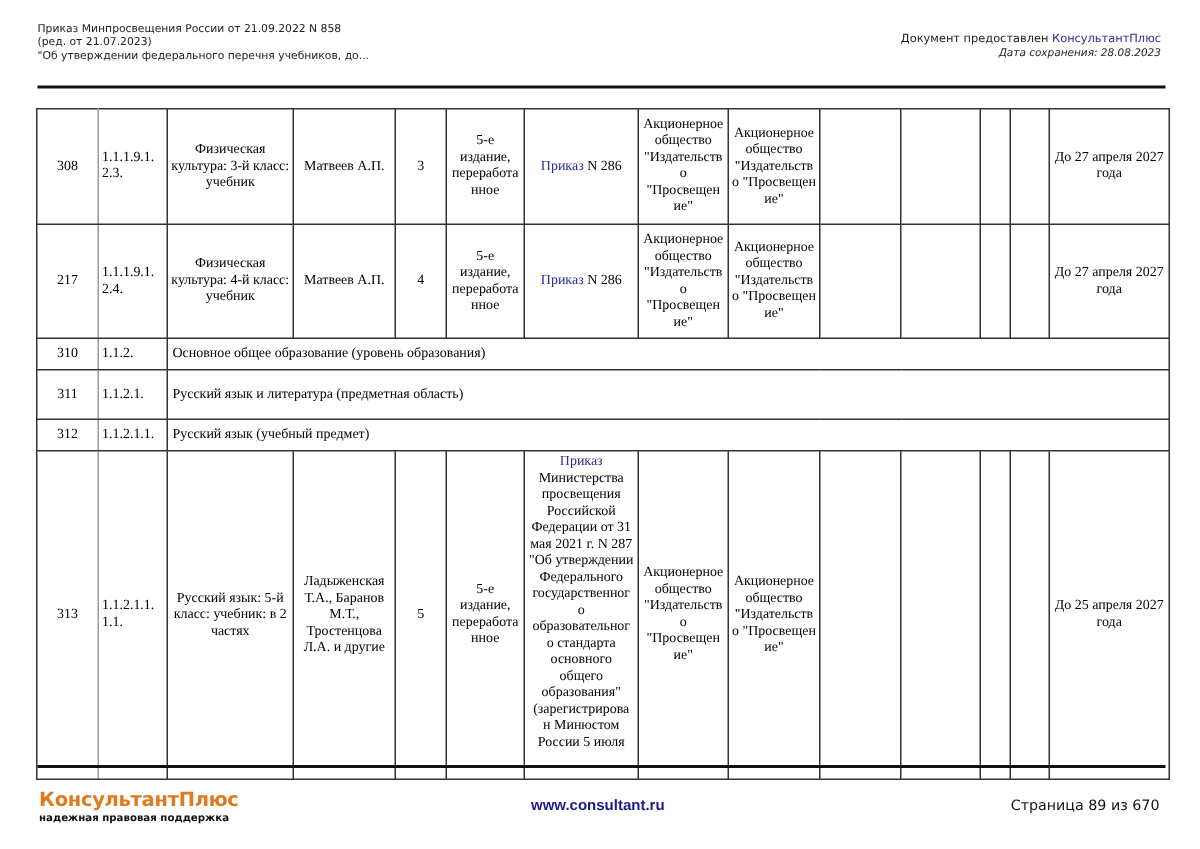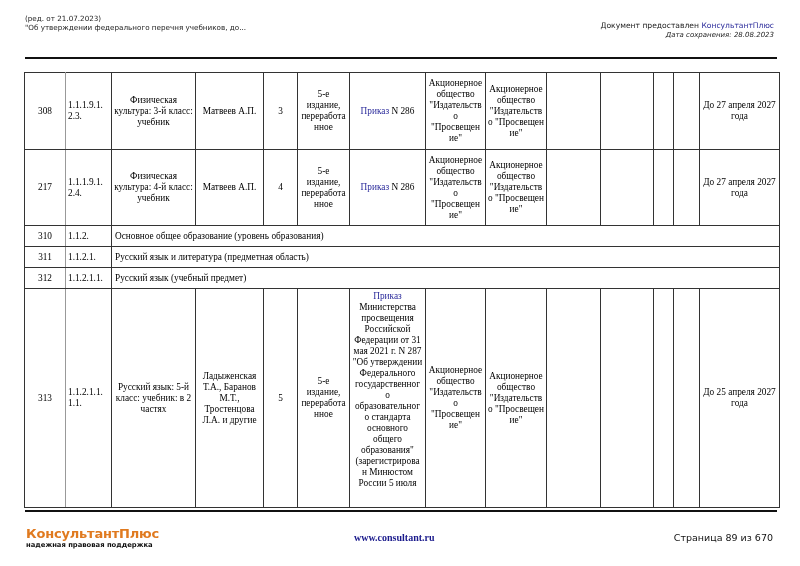--- a/index.html
+++ b/index.html
@@ -12,27 +12,28 @@
   .rule-bottom { position:absolute; left:25px; top:510px; width:752px; height:2px; background:#111; }
 
   table.grid { position:absolute; left:24px; top:72px; border-collapse:collapse; table-layout:fixed; font-size:9.3px; line-height:11px; }
   table.grid td { border:1px solid #333; padding:0 2px; vertical-align:middle; text-align:center; overflow:hidden; }
   table.grid td.left { text-align:left; }
   table.grid td.num { border-right-color:#999;text-align:center; }
   table.grid td.span { text-align:left; padding-left:3px; }
   .link { color:#2b2b9b; }
   .footer-brand { position:absolute; left:26px; top:526px; font-family:"DejaVu Sans", sans-serif; font-weight:bold; font-size:13px; color:#e07a1f; letter-spacing:-0.2px; }
   .footer-tag { position:absolute; left:26px; top:541px; font-family:"DejaVu Sans", sans-serif; font-weight:bold; font-size:6.8px; color:#111; }
-  .footer-url { position:absolute; left:354px; top:532px; font-family:Liberation Serif, serif; font-weight:bold; font-size:10px; color:#1a1a8c; }
+  .footer-url { position:absolute; left:354px; top:532px; font-family:Liberation Sans, sans-serif; font-weight:bold; font-size:10px; color:#1a1a8c; }
   .footer-page { position:absolute; right:27px; top:532px; font-family:"DejaVu Sans", sans-serif; font-size:9.5px; color:#111; }
 </style>
 </head>
 <body>
 
 <div class="hdr-left">
+  <div>Приказ Минпросвещения России от 21.09.2022 N 858</div>
   <div>(ред. от 21.07.2023)</div>
   <div>"Об утверждении федерального перечня учебников, до...</div>
 </div>
 
 <div class="hdr-right">
   <div><span>Документ предоставлен </span><span class="brand">КонсультантПлюс</span></div>
   <div class="sub">Дата сохранения: 28.08.2023</div>
 </div>
 
 <div class="rule-top"></div>
@@ -91,21 +92,21 @@
     <td></td>
     <td>До 27 апреля 2027 года</td>
   </tr>
 
   <tr style="height:21px">
     <td class="num">310</td>
     <td class="left">1.1.2.</td>
     <td class="span" colspan="12">Основное общее образование (уровень образования)</td>
   </tr>
 
-  <tr style="height:21px">
+  <tr style="height:33px">
     <td class="num">311</td>
     <td class="left">1.1.2.1.</td>
     <td class="span" colspan="12">Русский язык и литература (предметная область)</td>
   </tr>
 
   <tr style="height:21px">
     <td class="num">312</td>
     <td class="left">1.1.2.1.1.</td>
     <td class="span" colspan="12">Русский язык (учебный предмет)</td>
   </tr>

